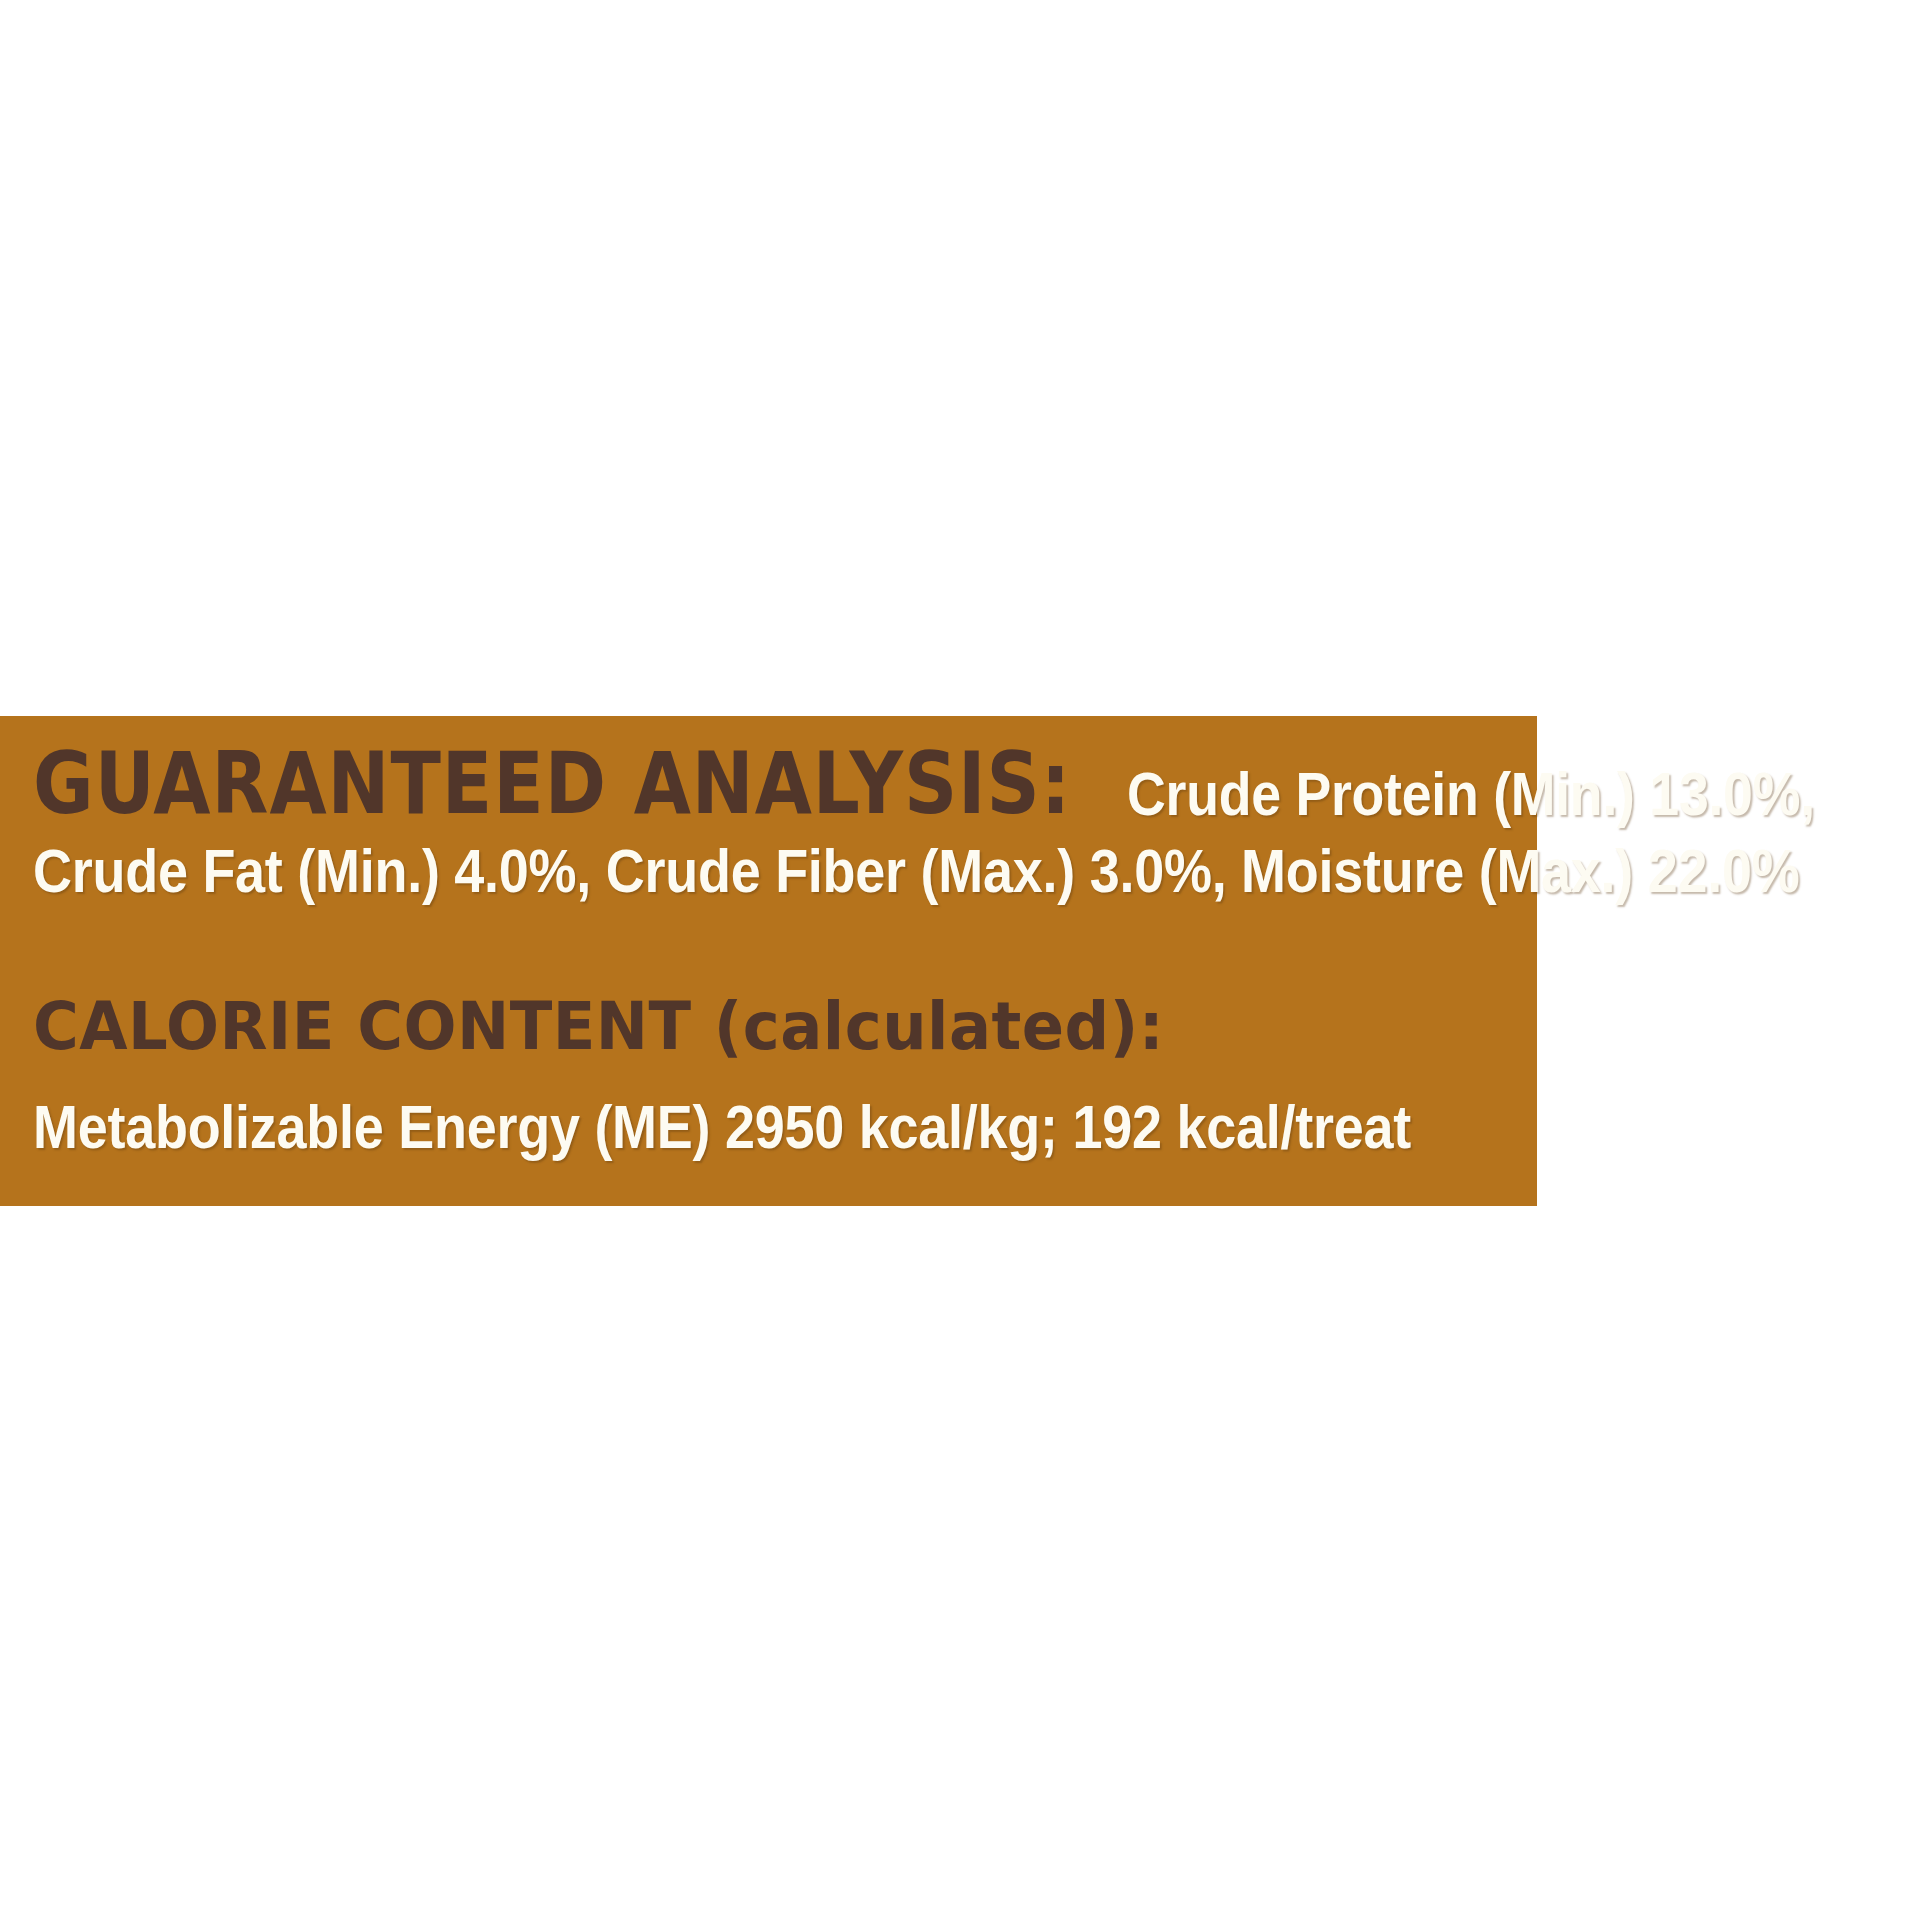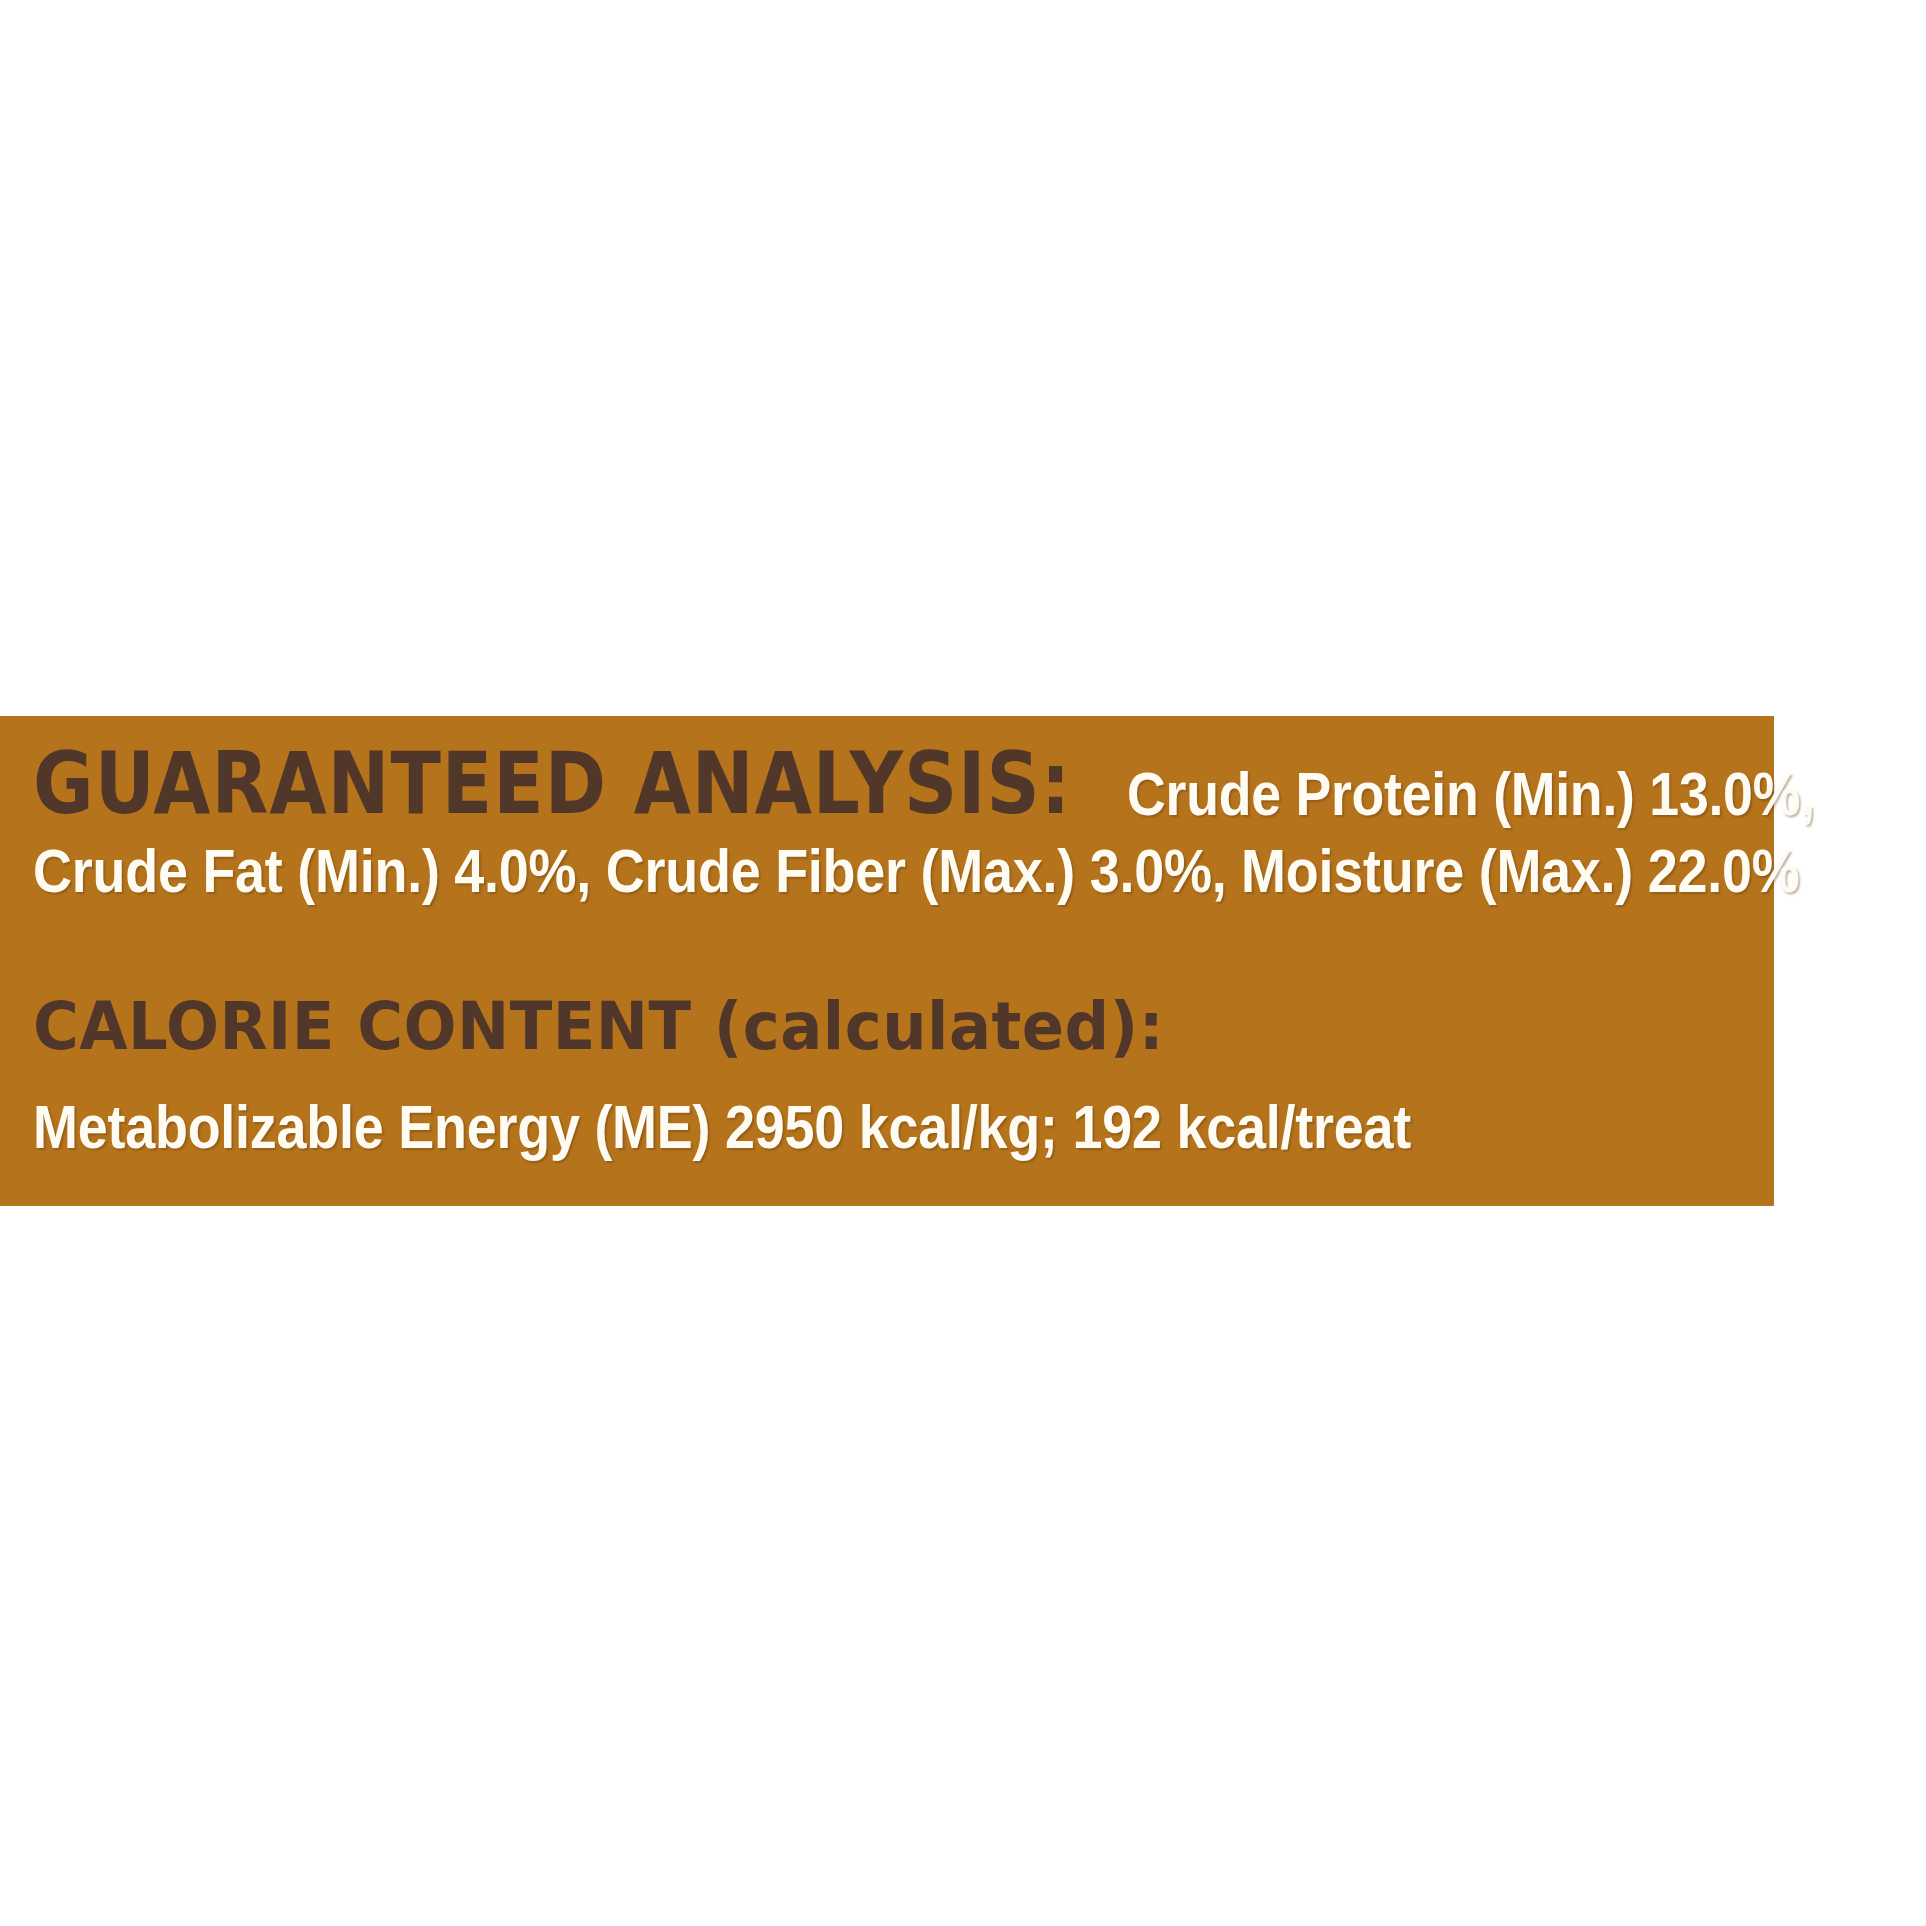--- a/index.html
+++ b/index.html
@@ -19,21 +19,21 @@
     width: 1927px;
     height: 1927px;
     background: #ffffff;
   }
 
   
   .nutrition-band {
     position: absolute;
     left: 0;
     top: 716px;
-    width: 1774px;
+    width: 1537px;
     height: 490px;
     background: #b5731c;
     box-sizing: border-box;
   }
 
   
   .ga-block {
     position: absolute;
     left: 0;
     top: 0;

